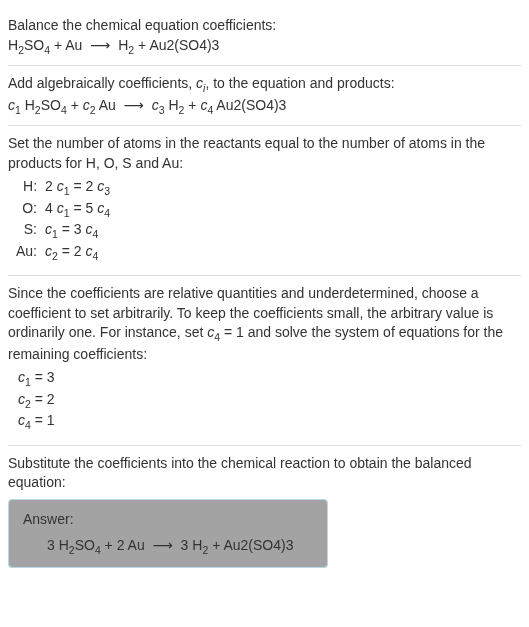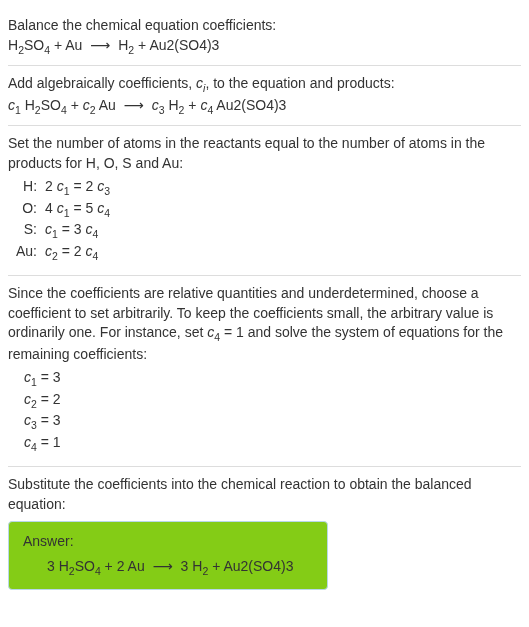--- a/index.html
+++ b/index.html
@@ -49,24 +49,24 @@
       display: table-cell;
       text-align: right;
       padding-right: 8px;
       white-space: nowrap;
     }
     .atom-eq {
       display: table-cell;
       white-space: nowrap;
     }
     .coef-list {
-      margin: 4px 16px;
+      margin: 4px 10px;
     }
     .answer-box {
-      background: #84cc16;
+      background: #a3a3a3;
       border: 1px solid #b8d8e8;
       border-radius: 4px;
       padding: 10px 14px;
       margin-top: 6px;
       display: inline-block;
       min-width: 290px;
     }
     .answer-label {
       margin-bottom: 6px;
     }
@@ -119,21 +119,20 @@
   </div>
 </div>
 
 <div class="section">
   <div>
     <span>Since the coefficients are relative quantities and underdetermined, choose a coefficient to set arbitrarily. To keep the coefficients small, the arbitrary value is ordinarily one. For instance, set </span><span class="ivar">c</span><span class="sub">4</span><span> = 1</span><span> and solve the system of equations for the remaining coefficients:</span>
   </div>
   <div class="coef-list">
     <div><span class="ivar">c</span><span class="sub">1</span><span> = 3</span></div>
     <div><span class="ivar">c</span><span class="sub">2</span><span> = 2</span></div>
-    <div><span class="ivar">c</span><span class="sub">3</span><span> = 3</span></div>
     <div><span class="ivar">c</span><span class="sub">4</span><span> = 1</span></div>
   </div>
 </div>
 
 <div class="section">
   <div>Substitute the coefficients into the chemical reaction to obtain the balanced equation:</div>
   <div class="answer-box">
     <div class="answer-label">Answer:</div>
     <div class="answer-eq equation">
       <span>3 </span><span>H</span><span class="sub">2</span><span>SO</span><span class="sub">4</span><span> + </span><span>2 </span><span>Au</span>

